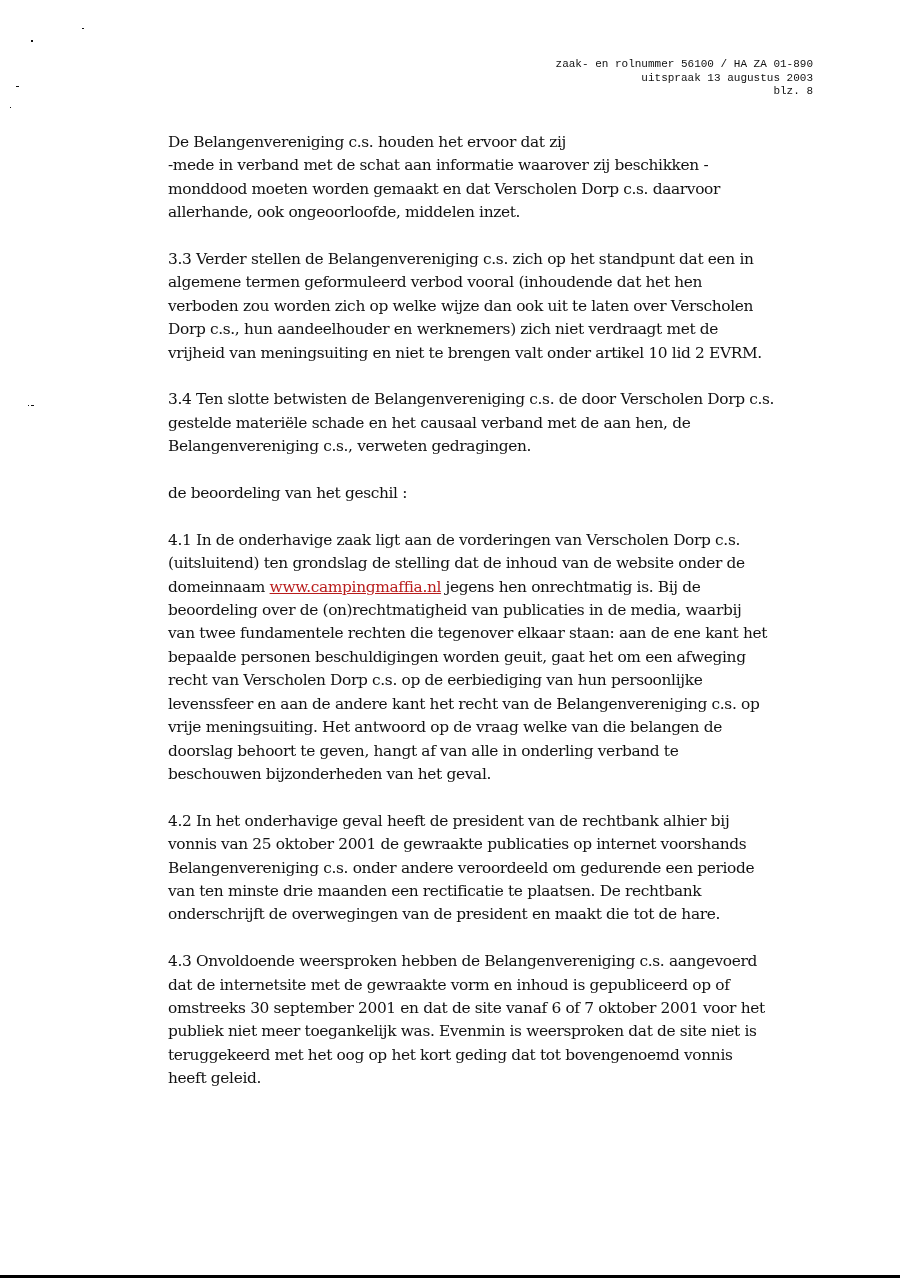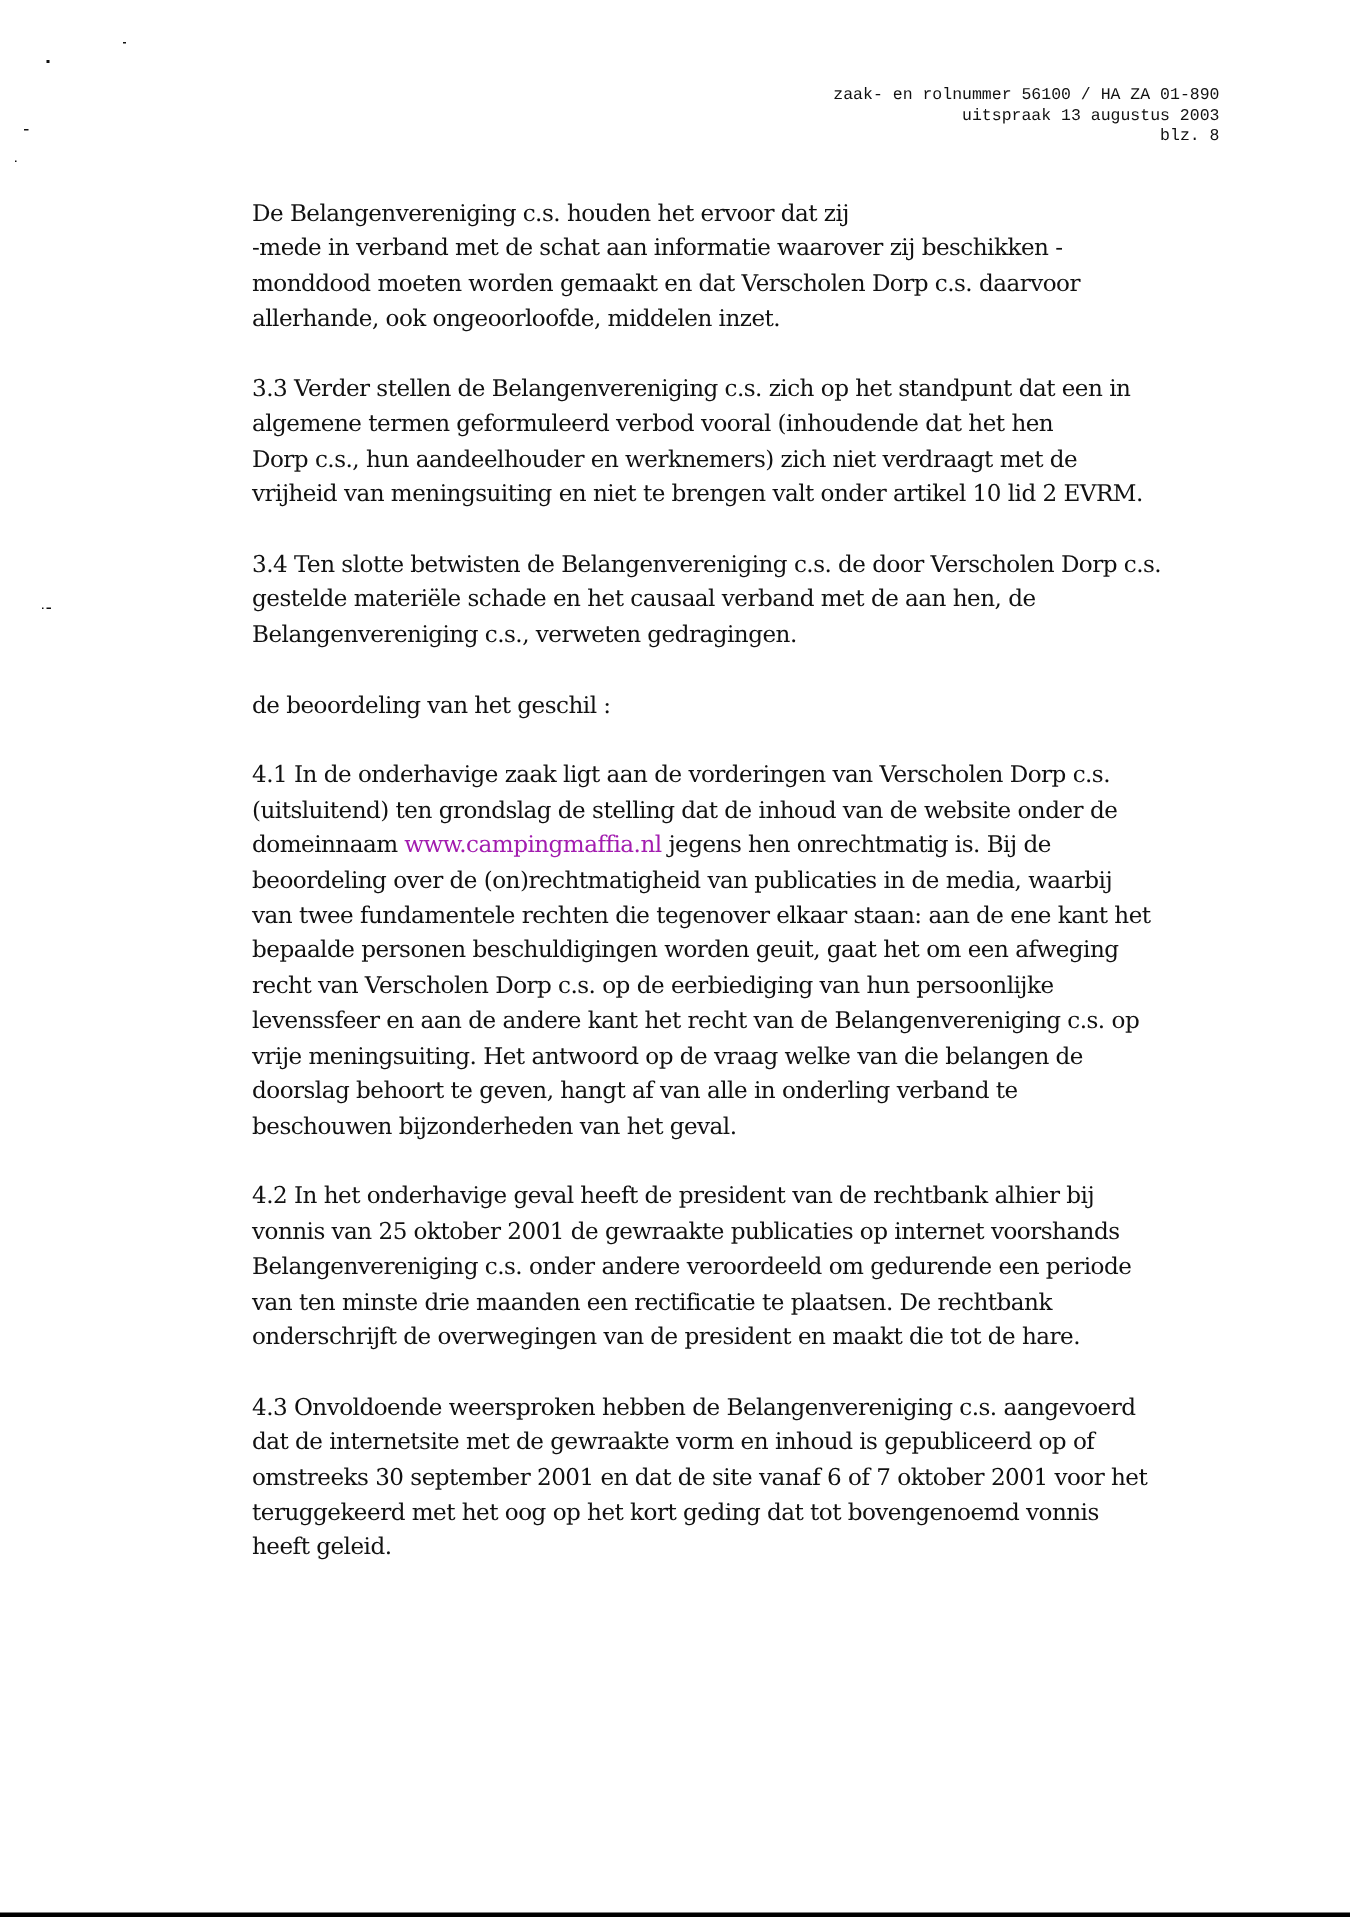--- a/index.html
+++ b/index.html
@@ -11,21 +11,21 @@
     font-size: 11px; line-height: 13.5px; color: #111;
   }
   .body-text {
     position: absolute; left: 168px; top: 131px; width: 660px;
     font-family: "DejaVu Serif", serif;
     font-size: 15.4px; line-height: 23.4px; color: #111;
     letter-spacing: -0.35px;
   }
   .para { margin: 0 0 23.4px 0; }
   .line { display: block; white-space: nowrap; }
-  .link { color: #a21caf; }
+  .link { text-decoration: underline; color: #b91c1c; }
   .speck { position: absolute; background: #111; }
   .bottom-rule { position: absolute; left: 0; top: 1275px; width: 900px; height: 3px; background: #000; }
 </style>
 </head>
 <body>
 
 <div class="speck" style="left:82px;top:28px;width:2px;height:1px;"></div>
 <div class="speck" style="left:31px;top:40px;width:2px;height:2px;"></div>
 <div class="speck" style="left:16px;top:86px;width:3px;height:1px;"></div>
 <div class="speck" style="left:10px;top:107px;width:1px;height:1px;"></div>
@@ -43,20 +43,21 @@
   <div class="para">
     <span class="line">De Belangenvereniging c.s. houden het ervoor dat zij</span>
     <span class="line">-mede in verband met de schat aan informatie waarover zij beschikken -</span>
     <span class="line">monddood moeten worden gemaakt en dat Verscholen Dorp c.s. daarvoor</span>
     <span class="line">allerhande, ook ongeoorloofde, middelen inzet.</span>
   </div>
 
   <div class="para">
     <span class="line">3.3 Verder stellen de Belangenvereniging c.s. zich op het standpunt dat een in</span>
     <span class="line">algemene termen geformuleerd verbod vooral (inhoudende dat het hen</span>
+    <span class="line">verboden zou worden zich op welke wijze dan ook uit te laten over Verscholen</span>
     <span class="line">Dorp c.s., hun aandeelhouder en werknemers) zich niet verdraagt met de</span>
     <span class="line">vrijheid van meningsuiting en niet te brengen valt onder artikel 10 lid 2 EVRM.</span>
   </div>
 
   <div class="para">
     <span class="line">3.4 Ten slotte betwisten de Belangenvereniging c.s. de door Verscholen Dorp c.s.</span>
     <span class="line">gestelde materiële schade en het causaal verband met de aan hen, de</span>
     <span class="line">Belangenvereniging c.s., verweten gedragingen.</span>
   </div>
 
@@ -83,19 +84,20 @@
     <span class="line">vonnis van 25 oktober 2001 de gewraakte publicaties op internet voorshands</span>
     <span class="line">Belangenvereniging c.s. onder andere veroordeeld om gedurende een periode</span>
     <span class="line">van ten minste drie maanden een rectificatie te plaatsen. De rechtbank</span>
     <span class="line">onderschrijft de overwegingen van de president en maakt die tot de hare.</span>
   </div>
 
   <div class="para">
     <span class="line">4.3 Onvoldoende weersproken hebben de Belangenvereniging c.s. aangevoerd</span>
     <span class="line">dat de internetsite met de gewraakte vorm en inhoud is gepubliceerd op of</span>
     <span class="line">omstreeks 30 september 2001 en dat de site vanaf 6 of 7 oktober 2001 voor het</span>
+    <span class="line">publiek niet meer toegankelijk was. Evenmin is weersproken dat de site niet is</span>
     <span class="line">teruggekeerd met het oog op het kort geding dat tot bovengenoemd vonnis</span>
     <span class="line">heeft geleid.</span>
   </div>
 
 </div>
 
 <div class="bottom-rule"></div>
 
 </body></html>

